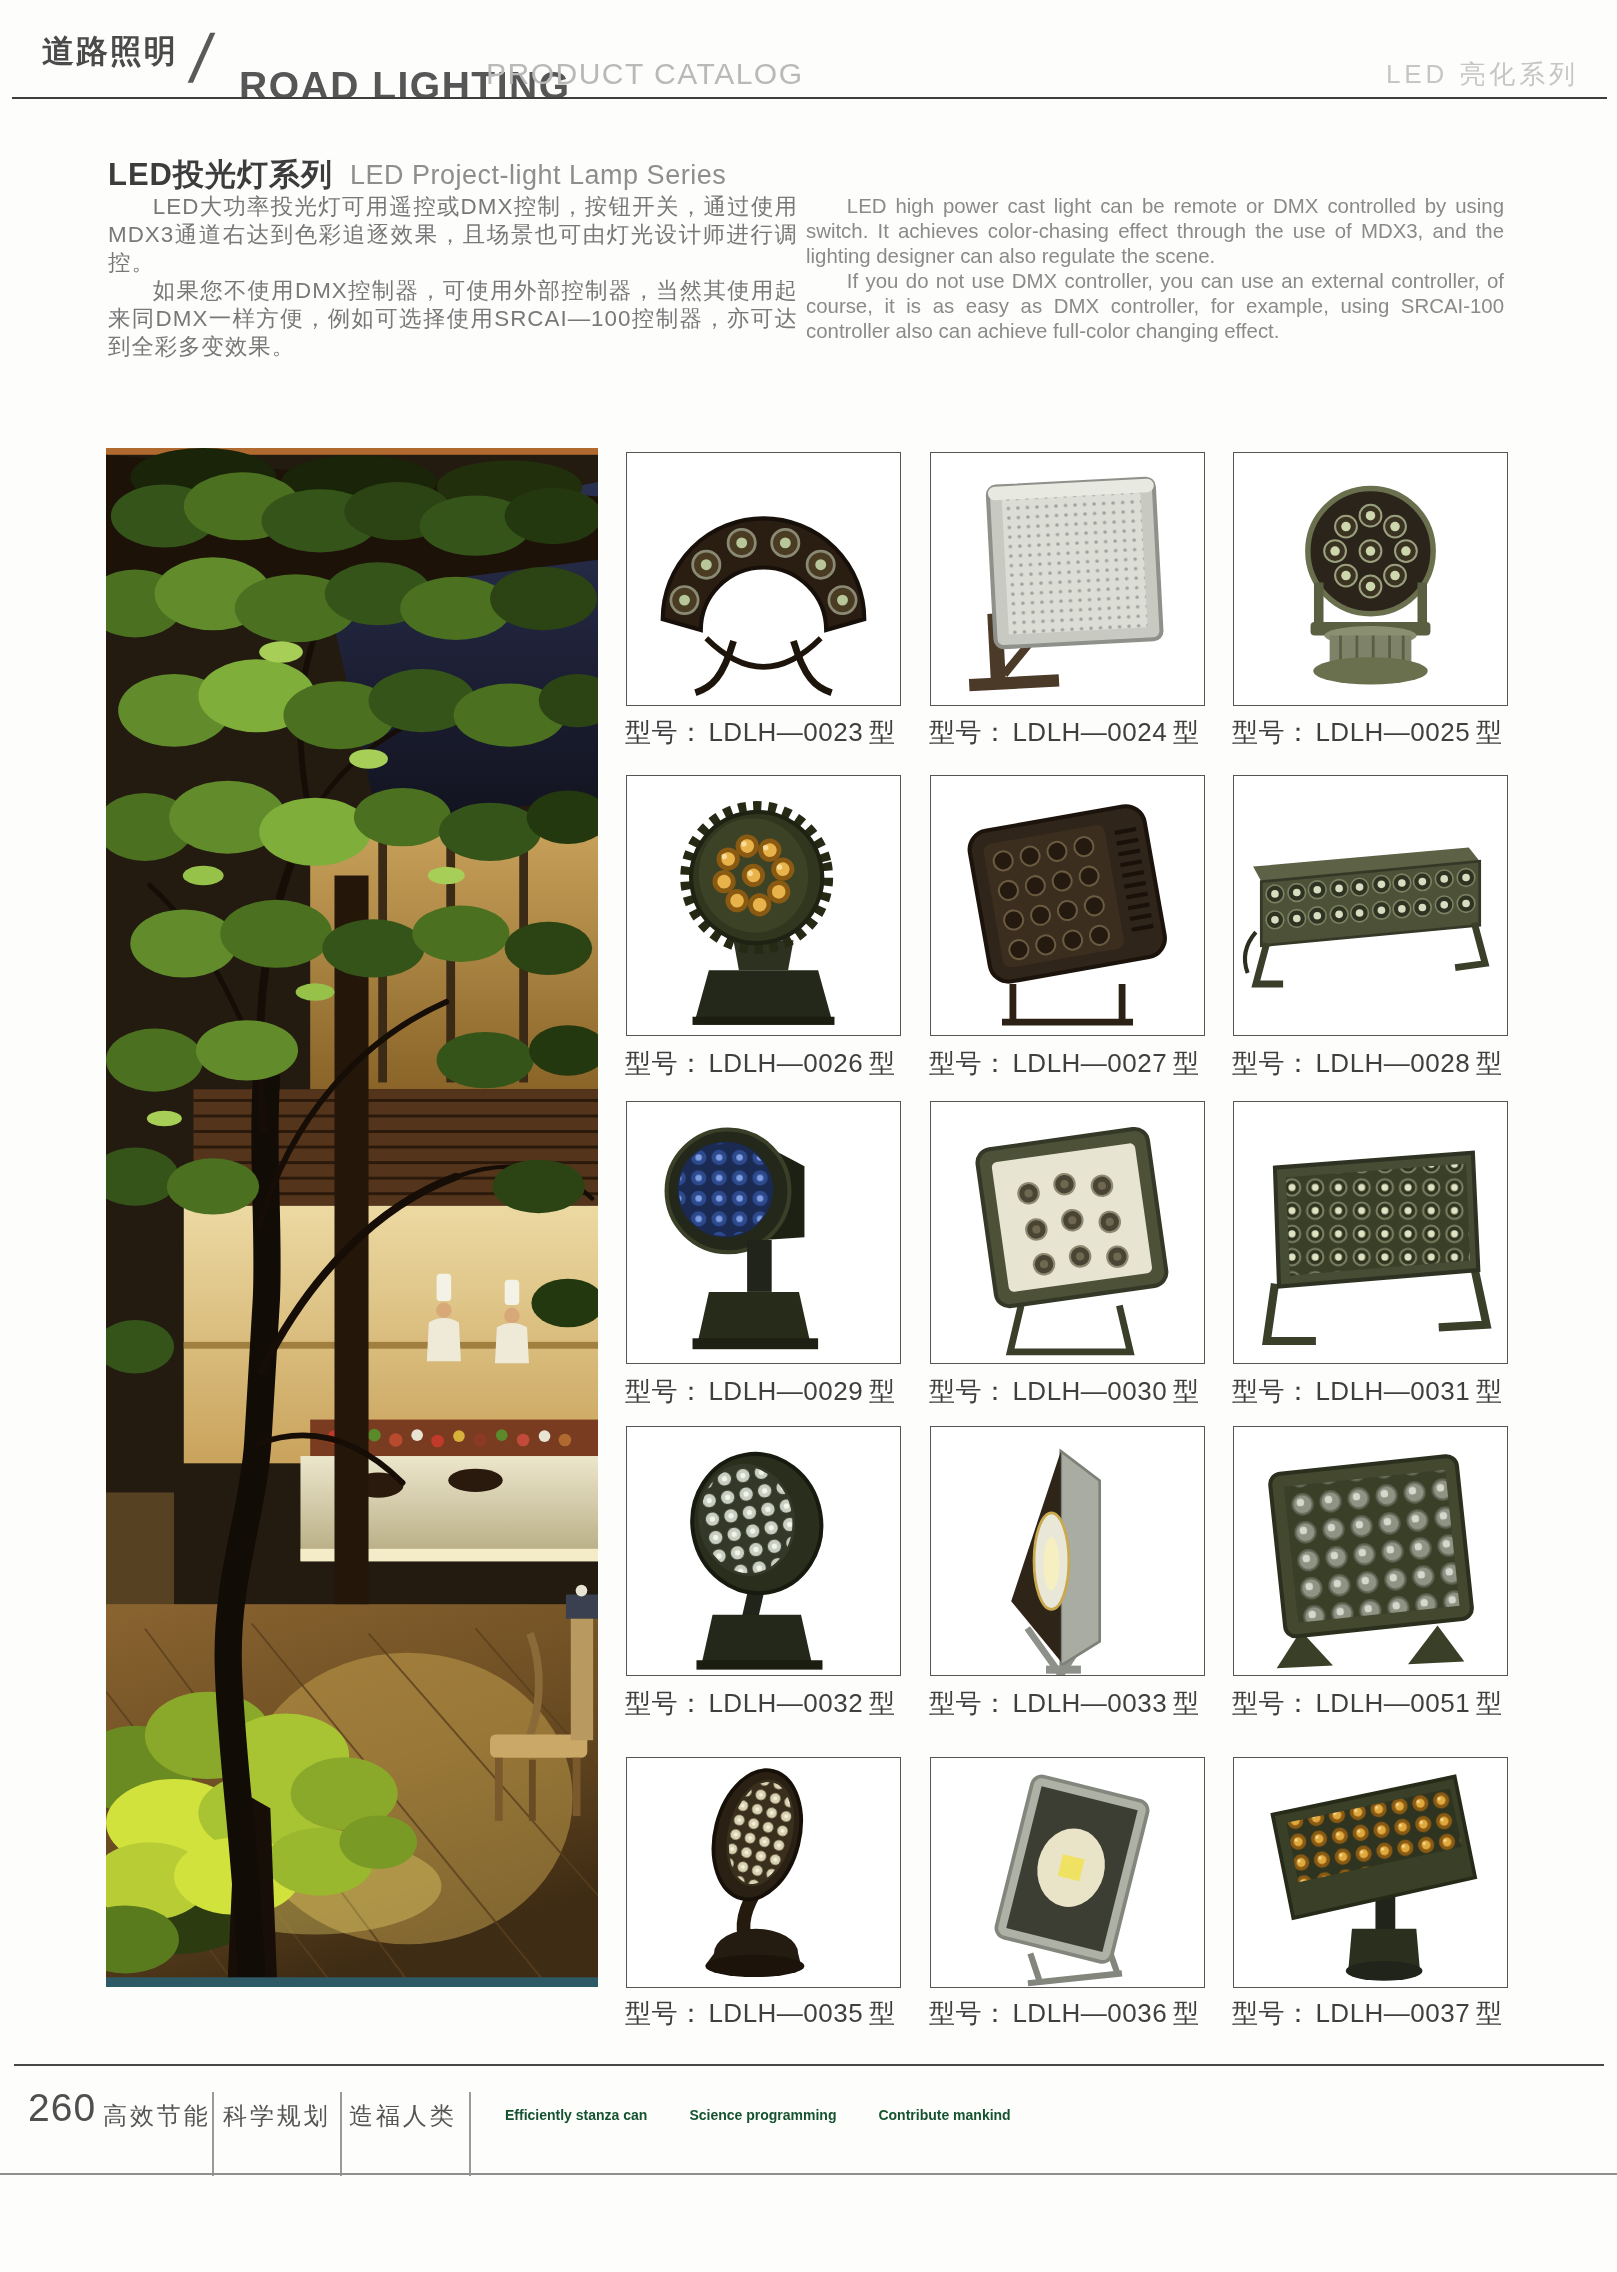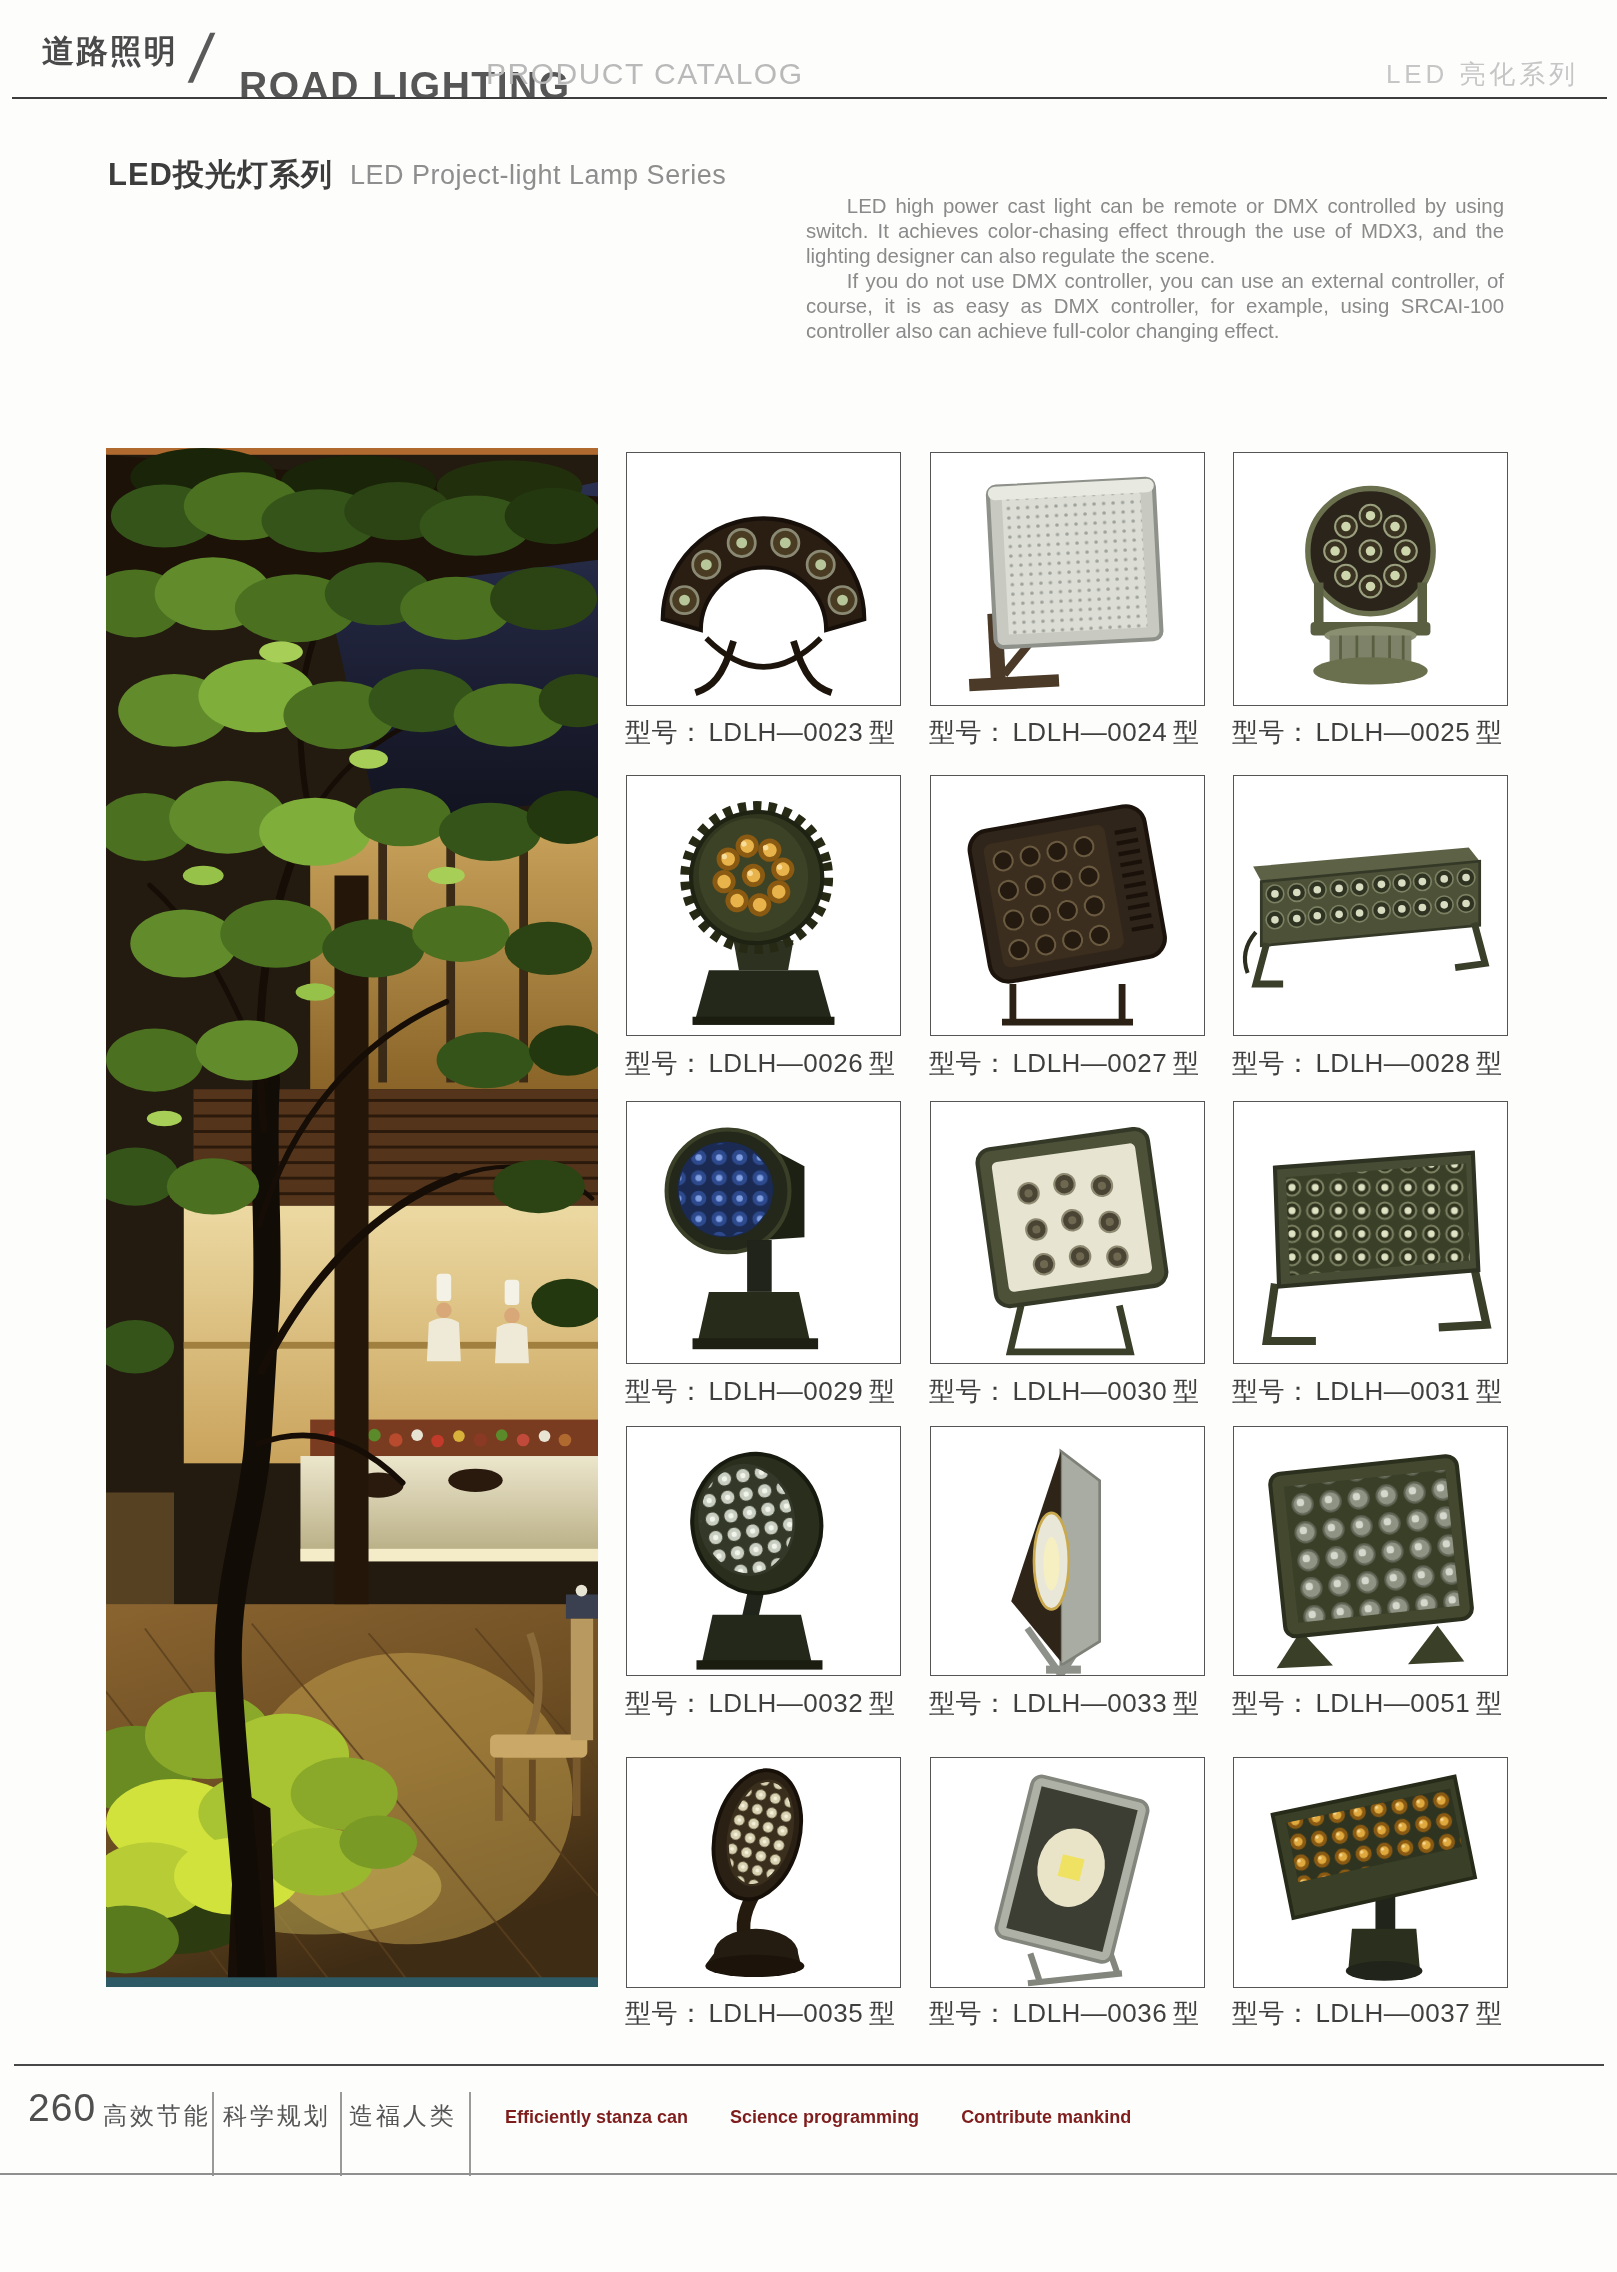--- a/index.html
+++ b/index.html
@@ -26,21 +26,21 @@
   
   .pbox{position:absolute;width:275px;border:1.5px solid #555;background:#fff;box-sizing:border-box;}
   .pbox svg{display:block;width:100%;height:100%;}
   .plabel{position:absolute;font-size:26px;color:#3f3f3f;white-space:nowrap;letter-spacing:0.5px;}
   .plabel .model{margin:0 5.8px 0 3.9px;}
   
   .ft-sep{left:13.6px;top:2064px;width:1590px;height:2.4px;background:#474747;}
   .ft-num{left:28px;top:2086px;font-size:39px;font-weight:normal;color:#4f4f4f;letter-spacing:1px;}
   .ft-cn{top:2100px;font-size:24px;color:#555;letter-spacing:2.9px;}
   .ft-div{position:absolute;top:2092px;width:1.5px;height:84px;background:#9a9a9a;}
-  .ft-en{left:505px;top:2107px;font-size:18px;font-weight:bold;color:#7f1d1d;}
+  .ft-en{left:505px;top:2107px;font-size:14px;font-weight:bold;color:#14532d;}
   .ft-en span{margin-right:42px;}
   .ft-bottom{left:0;top:2173px;width:1617px;height:1.5px;background:#8f8f8f;}
 </style>
 </head>
 <body>
 
 <svg width="0" height="0" style="position:absolute" aria-hidden="true">
  <defs>
   <pattern id="patTiny" width="7" height="7" patternUnits="userSpaceOnUse">
         <circle cx="3.5" cy="3.5" r="1.3" fill="#9fa29a"></circle>
@@ -77,20 +77,24 @@
 
   <div class="abs hdr-cn">道路照明</div>
   <div class="abs hdr-slash">/</div>
   <div class="abs hdr-en">ROAD LIGHTING</div>
   <div class="abs hdr-sub">PRODUCT CATALOG</div>
   <div class="abs hdr-series">LED 亮化系列</div>
   <div class="abs hdr-rule"></div>
 
   <div class="abs sec-cn">LED投光灯系列</div>
   <div class="abs sec-en">LED Project-light Lamp Series</div>
+  <div class="abs para para-cn">
+    <p>LED大功率投光灯可用遥控或DMX控制，按钮开关，通过使用MDX3通道右达到色彩追逐效果，且场景也可由灯光设计师进行调控。</p>
+    <p>如果您不使用DMX控制器，可使用外部控制器，当然其使用起来同DMX一样方便，例如可选择使用SRCAI—100控制器，亦可达到全彩多变效果。</p>
+  </div>
   <div class="abs para para-en">
     <p>LED high power cast light can be remote or DMX controlled by using switch. It achieves color-chasing effect through the use of MDX3, and the lighting designer can also regulate the scene.</p>
     <p>If you do not use DMX controller, you can use an external controller, of course, it is as easy as DMX controller, for example, using SRCAI-100 controller also can achieve full-color changing effect.</p>
   </div>
 
   <div class="abs photo">
     <svg viewBox="0 0 1012 3168" preserveAspectRatio="none">
       <defs>
         <linearGradient id="gSky" x1="0" y1="0" x2="0" y2="1">
             <stop offset="0" stop-color="#2a3050"></stop>

